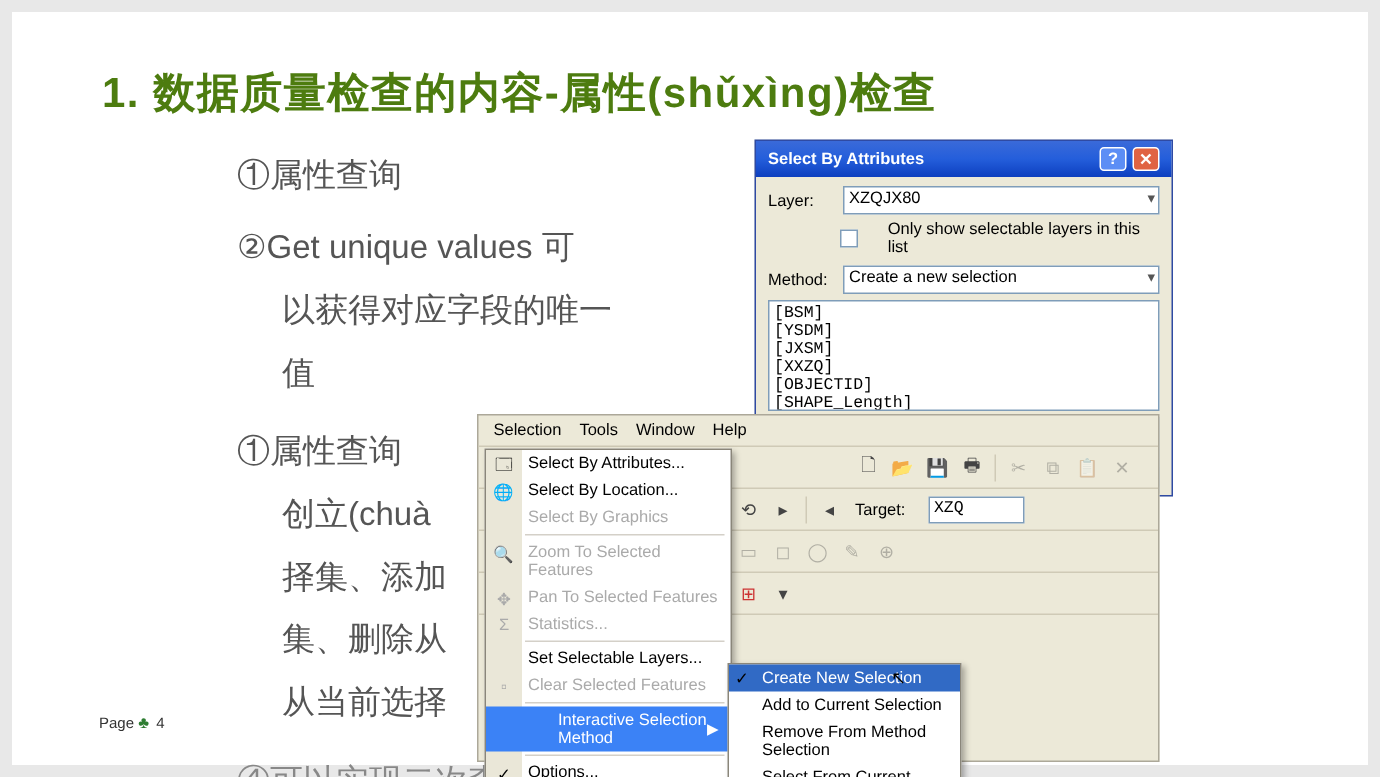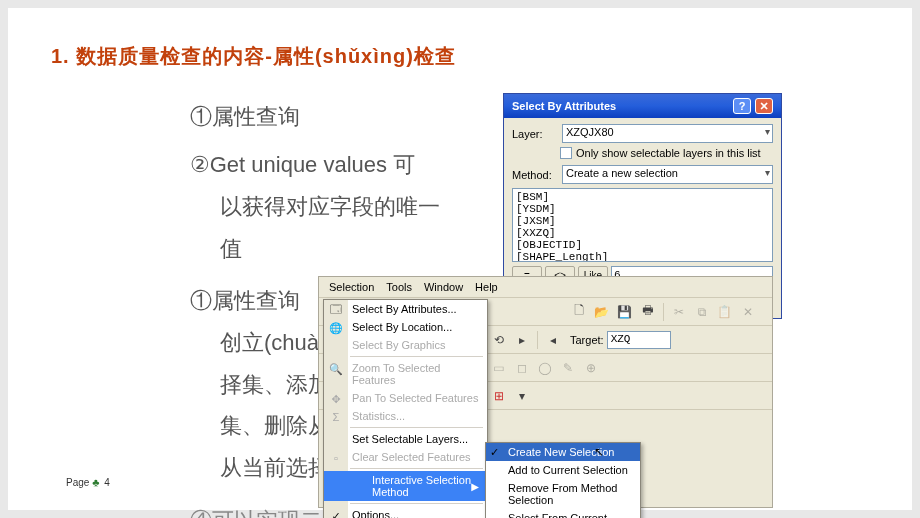--- a/index.html
+++ b/index.html
@@ -13,32 +13,31 @@
     overflow: hidden;
   }
   .slide {
     position: absolute;
     left: 8px; top: 8px;
     width: 904px; height: 502px;
     background: #fff;
   }
   .heading {
     position: absolute;
-    left: 43px; top: 35px;
-    font-size: 20px;
+    left: 60px; top: 35px;
+    font-size: 28px;
     font-weight: bold;
-    color: #c2410c;
+    color: #4d7c0f;
     letter-spacing: 1px;
   }
   .bullet {
     position: absolute;
     font-size: 22px;
     color: #555;
     line-height: 1.9;
-    margin-left: 32px;
   }
   .b1 { left: 150px; top: 88px; width: 330px; }
   .b2 { left: 150px; top: 136px; width: 320px; }
   .b2 .ind { padding-left: 30px; display: block; }
   .b3 { left: 150px; top: 272px; width: 180px; }
   .b3 .ind { padding-left: 30px; display: block; }
   .b4 { left: 150px; top: 492px; width: 320px; color: #888; }
   .marker {
     position: absolute;
     left: 58px; bottom: 22px;
@@ -91,21 +90,21 @@
     flex: 1; height: 19px;
     border: 1px solid #7f9db9;
     background: #fff;
     padding: 1px 16px 1px 3px;
     position: relative;
   }
   .sba-select::after {
     content: "▾"; position: absolute; right: 2px; top: 1px;
     font-size: 10px; color: #555;
   }
-  .sba-check { margin-left: 48px; display: flex; align-items: center; gap: 4px; margin-bottom: 6px; }
+  .sba-check { margin-left: 48px; display: flex; align-items: center; gap: 20px; margin-bottom: 6px; }
   .chk { width: 12px; height: 12px; border: 1px solid #7f9db9; background: #fff; }
   .field-list {
     border: 1px solid #7f9db9; background: #fff;
     height: 74px; padding: 2px 3px;
     font-family: "Courier New", monospace; font-size: 11px;
     overflow: hidden;
   }
   .op-area { display: flex; gap: 3px; margin-top: 4px; }
   .op-col { display: flex; flex-direction: column; gap: 3px; }
   .op-btn {
@@ -149,21 +148,21 @@
   .tbtn {
     width: 20px; height: 20px;
     display: flex; align-items: center; justify-content: center;
     color: #444; font-size: 12px;
   }
   .tbtn.dim { opacity: .35; }
   .sep { width: 1px; height: 18px; background: #cfcab6; margin: 0 2px; }
   .target-lbl { margin-left: 4px; }
   .target-fld {
     width: 64px; height: 18px; border: 1px solid #7f9db9; background: #fff;
-    padding: 1px 3px; font-family: "Courier New", monospace;
+    padding: 1px 3px; font-family: "Courier New", monospace; margin-left: 12px;
   }
   .popup {
     position: absolute;
     left: 4px; top: 22px;
     width: 165px;
     background: #fff;
     border: 1px solid #8a867a;
     box-shadow: 2px 2px 4px rgba(0,0,0,.3);
   }
   .popup .stripe {

